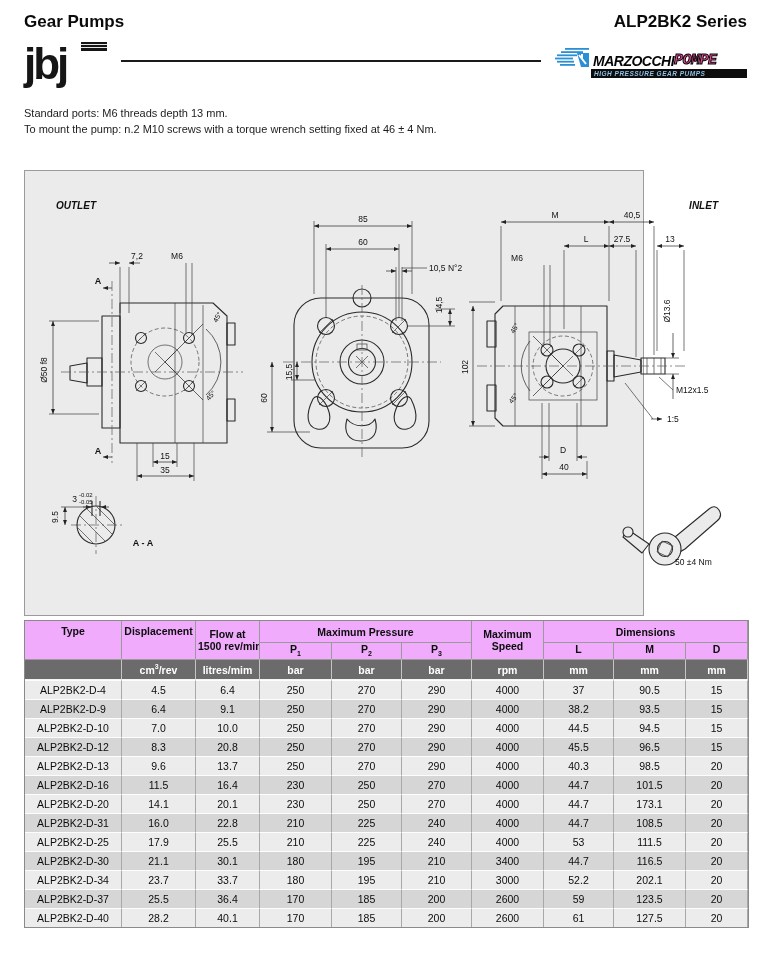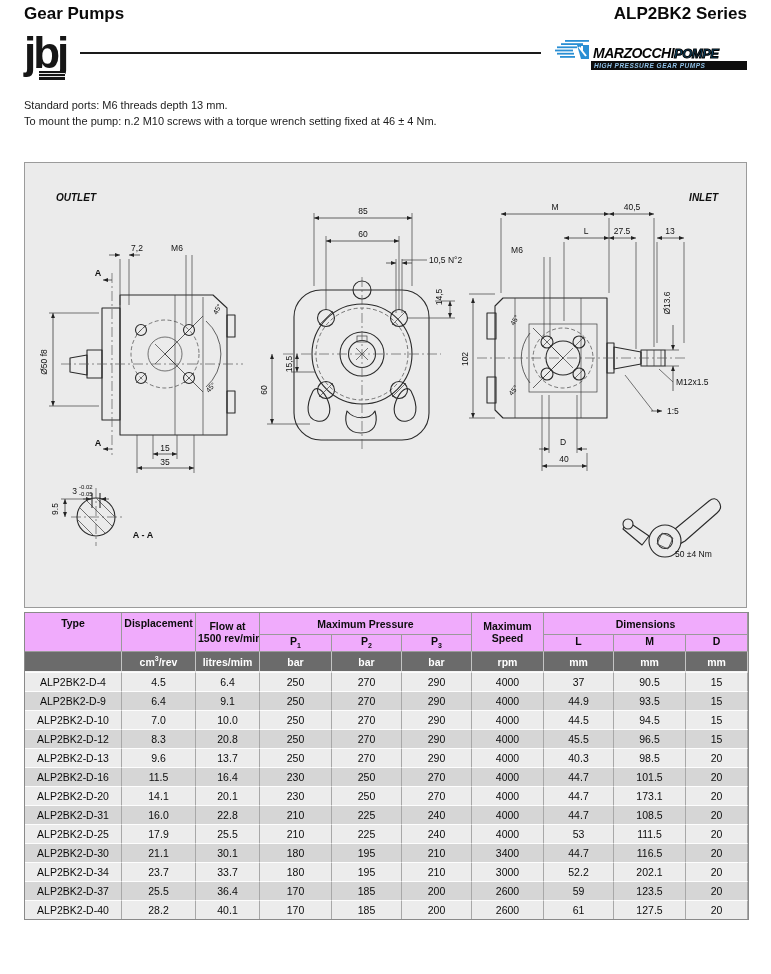--- a/index.html
+++ b/index.html
@@ -1,40 +1,40 @@
 <!DOCTYPE html>
 <html><head>
 <meta charset="utf-8">
 <style>
   html,body{margin:0;padding:0;background:#fff;}
   body{width:771px;height:974px;font-family:"Liberation Sans",sans-serif;color:#111;overflow:hidden;}
   .page{padding:0 24px;position:relative;}
 
   
-  .title-row{display:flex;justify-content:space-between;align-items:flex-start;padding-top:4px;}
+  .title-row{display:flex;justify-content:space-between;align-items:flex-start;padding-top:12px;}
   .doc-title,.doc-series{font-size:17px;font-weight:bold;color:#0a0a0a;}
   .logo-row{display:flex;align-items:center;margin-top:4px;height:56px;}
-  .jbj-logo{display:flex;flex-direction:column;}
+  .jbj-logo{display:flex;flex-direction:row;}
   .jbj-text{font-size:44px;font-weight:bold;letter-spacing:-3px;line-height:40px;color:#161616;}
   .jbj-sub{width:26px;height:9px;margin:-2px 0 0 15px;
     background:linear-gradient(#151515 0 2px,#e8e8e8 2px 3px,#151515 3px 5px,#e8e8e8 5px 6px,#151515 6px 9px);}
   .logo-rule{flex:1;border-top:2px solid #1a1a1a;margin:0 14px 6px 14px;}
   .mz{width:192px;margin-bottom:4px;}
   .mz-top{display:flex;align-items:flex-end;}
   .mz-icon{flex:0 0 auto;margin-right:2px;}
   .mz-name{font-size:14px;font-weight:bold;font-style:italic;letter-spacing:-0.5px;color:#050505;white-space:nowrap;}
-  .mz-pompe{font-size:13px;font-weight:bold;font-style:italic;letter-spacing:-0.5px;color:#0c4a6e;-webkit-text-stroke:1px #000;}
+  .mz-pompe{font-size:15px;font-weight:bold;font-style:italic;letter-spacing:-0.5px;color:#ec4899;font-family:Liberation Mono, monospace;-webkit-text-stroke:1px #000;}
   .mz-bar{margin-left:36px;height:9px;background:#0d0d0d;color:#8fc0e6;font-size:6.5px;font-style:italic;font-weight:bold;
     line-height:9px;padding-left:3px;letter-spacing:0.5px;white-space:nowrap;overflow:hidden;}
 
   
   .intro{margin-top:13px;font-size:11px;line-height:16px;color:#1c1c1c;}
 
   
-  .panel{box-sizing:border-box;margin-top:33px;width:723px;height:446px;background:#ebebeb;border:1px solid #9b9b9b;}
+  .panel{box-sizing:border-box;margin-top:33px;width:620px;height:446px;background:#ebebeb;border:1px solid #9b9b9b;}
 
   
   .s1{stroke:#2a2a2a;stroke-width:1.1;fill:none;stroke-linejoin:round;}
   .s2{stroke:#3c3c3c;stroke-width:0.7;fill:none;}
   .cl{stroke:#5a5a5a;stroke-width:0.7;fill:none;stroke-dasharray:10 3 2 3;}
   .dsh{stroke:#444;stroke-width:0.7;fill:none;stroke-dasharray:4 2.5;}
   .dim{stroke:#333;stroke-width:0.75;fill:none;}
   .fb{fill:#ebebeb;}
   text{font-family:"Liberation Sans",sans-serif;}
   .dlb{font-size:8.5px;fill:#111;}
@@ -413,21 +413,21 @@
           <td>15</td>
         </tr>
         <tr>
           <td>ALP2BK2-D-9</td>
           <td>6.4</td>
           <td>9.1</td>
           <td>250</td>
           <td>270</td>
           <td>290</td>
           <td>4000</td>
-          <td>44.9</td>
+          <td>38.2</td>
           <td>93.5</td>
           <td>15</td>
         </tr>
         <tr>
           <td>ALP2BK2-D-10</td>
           <td>7.0</td>
           <td>10.0</td>
           <td>250</td>
           <td>270</td>
           <td>290</td>

